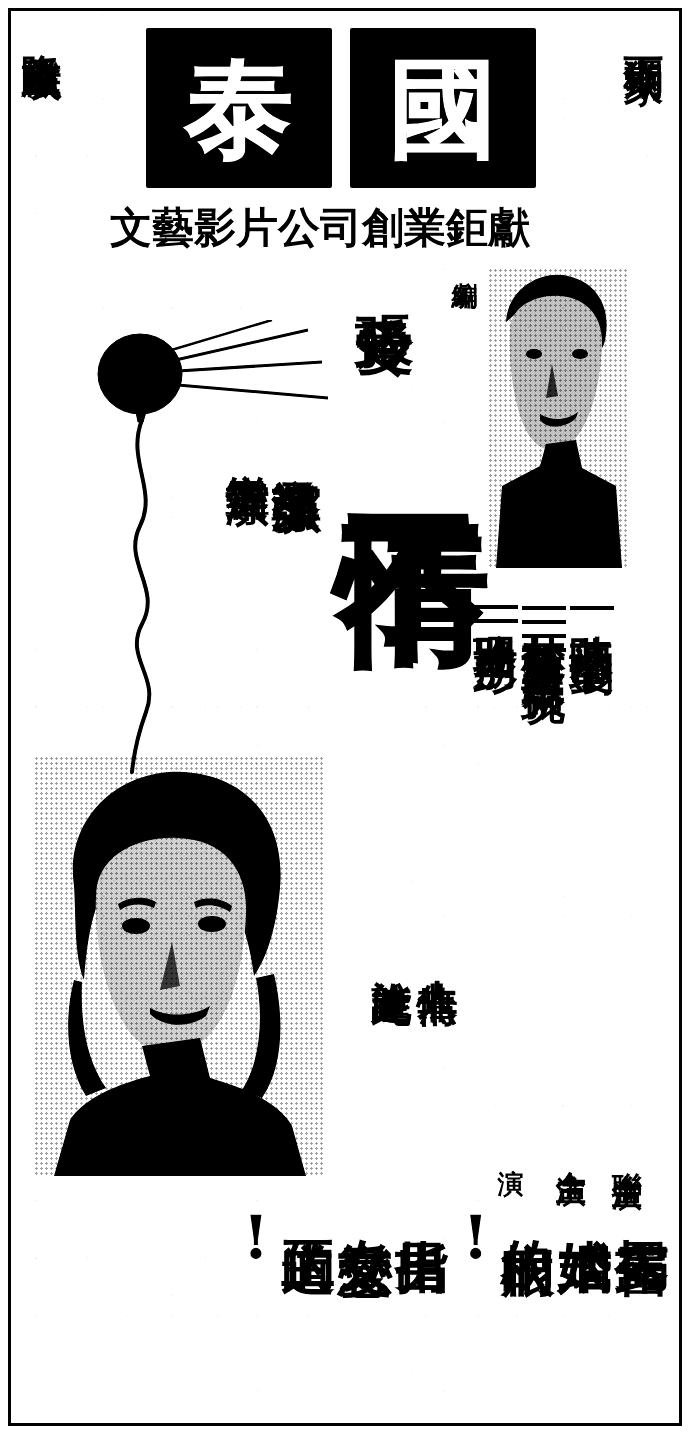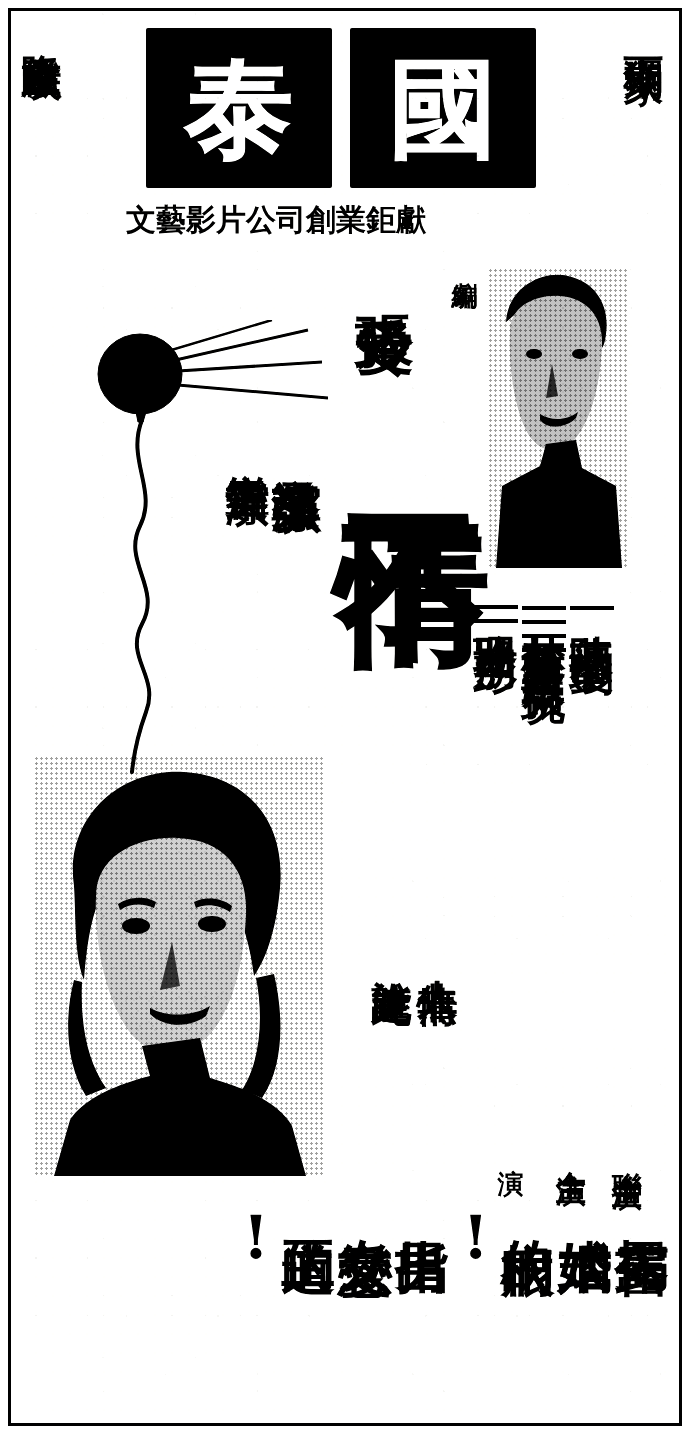--- a/index.html
+++ b/index.html
@@ -83,22 +83,22 @@
     left: 624px; top: 26px;
     font-size: 40px;
     height: 190px;
   }
   #grand-release {
     left: 22px; top: 22px;
     font-size: 40px;
     height: 230px;
   }
   #company-line {
-    left: 126px; top: 200px;
-    font-size: 30px;
+    left: 110px; top: 200px;
+    font-size: 42px;
     letter-spacing: 0px;
   }
 
   
   #author-credit {
     left: 452px; top: 262px;
     font-size: 26px;
     height: 58px;
     letter-spacing: 0;
   }

